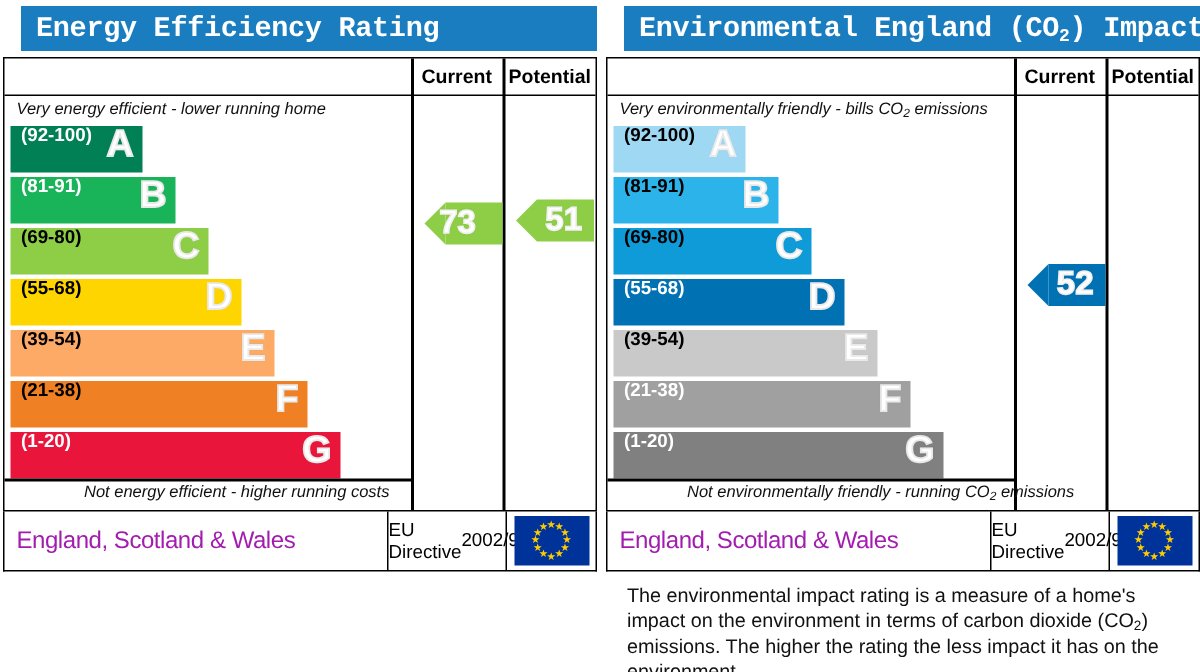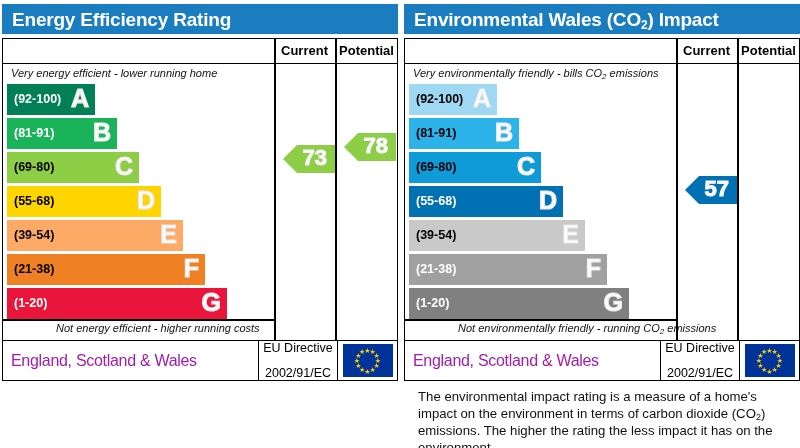--- a/index.html
+++ b/index.html
@@ -26,21 +26,22 @@
   .panel-right { left: 404px; }
 
   
   .title-bar {
     height: 30px;
     background: #1a7dc0;
     color: #ffffff;
     display: flex;
     align-items: center;
     padding: 0 0 0 10px;
-    margin: 4px 0 4px 0;
+    margin: 4px 0 4px 12px;
+    font-family: Liberation Mono, monospace;
   }
   .title-bar .title-text {
     font-size: 19px;
     font-weight: bold;
     letter-spacing: -0.2px;
     line-height: 1;
     white-space: nowrap;
   }
   .title-text sub {
     font-size: 12px;
@@ -112,21 +113,20 @@
     position: relative;
     height: 32px;
     margin-bottom: 2px;
   }
   .bar {
     position: absolute;
     left: 4px;
     top: 0;
     height: 31px;
     display: flex;
-    align-items: center;
     justify-content: space-between;
     padding: 0 6px 0 7px;
   }
   .bar .range {
     font-size: 12.5px;
     font-weight: bold;
     line-height: 1;
     white-space: nowrap;
   }
   .bar .letter {
@@ -191,22 +191,22 @@
     font-size: 16px;
     font-weight: normal;
     letter-spacing: -0.3px;
     color: #a21caf;
     white-space: nowrap;
   }
   .footer-directive {
     width: 79px;
     border-left: 1.5px solid #000;
     display: flex;
-    flex-direction: column;
-    justify-content: space-between;
+    flex-direction: row;
+    justify-content: flex-start;
     align-items: center;
     font-size: 12.5px;
     line-height: 1.15;
     color: #000;
   }
   .footer-flag {
     width: 60px;
     border-left: 1.5px solid #000;
     display: flex;
     align-items: center;
@@ -298,30 +298,30 @@
           <div class="bar" style="width:220px;background:#e9153b">
             <span class="range light">(1-20)</span>
             <span class="letter">G</span>
           </div>
         </div>
       </div>
 
       <div class="caption-sep"></div>
       <div class="caption bot">Not energy efficient - higher running costs</div>
 
-      <div class="arrow" style="left:280px;width:52px;top:106px;">
+      <div class="arrow" style="left:280px;width:52px;top:96px;justify-content:center;">
         <div class="arrow-body" style="background:#8dce46"></div>
         <div class="arrow-head" style="border-right:14px solid #8dce46"></div>
         <span class="val">73</span>
       </div>
 
       <div class="arrow" style="left:341px;width:52px;top:94px;">
         <div class="arrow-body" style="background:#8dce46"></div>
         <div class="arrow-head" style="border-right:14px solid #8dce46"></div>
-        <span class="val">78</span>
+        <span class="val">51</span>
       </div>
     </div>
 
     <div class="footer">
       <div class="footer-country">England, Scotland &amp; Wales</div>
       <div class="footer-directive">
         <span>EU Directive</span>
         <span>2002/91/EC</span>
       </div>
       <div class="footer-flag">
@@ -340,21 +340,21 @@
             <span class="star" style="left: 16.25px; top: 3.90673px;">★</span>
           </div>
       </div>
     </div>
 
   </div>
 
   <div class="panel panel-right">
 
     <div class="title-bar">
-      <span class="title-text"><span>Environmental Wales (CO</span><sub>2</sub><span>) Impact</span></span>
+      <span class="title-text"><span>Environmental England (CO</span><sub>2</sub><span>) Impact</span></span>
     </div>
 
     <div class="chart">
       <div class="head-row"></div>
       <div class="col-divider c1"></div>
       <div class="col-divider c2"></div>
 
       <div class="head-label cur">Current</div>
       <div class="head-label pot">Potential</div>
 
@@ -404,21 +404,21 @@
           </div>
         </div>
       </div>
 
       <div class="caption-sep"></div>
       <div class="caption bot"><span>Not environmentally friendly - running CO</span><sub>2</sub><span> emissions</span></div>
 
       <div class="arrow" style="left:280px;width:52px;top:137px;">
         <div class="arrow-body" style="background:#0071b3"></div>
         <div class="arrow-head" style="border-right:14px solid #0071b3"></div>
-        <span class="val">57</span>
+        <span class="val">52</span>
       </div>
 
     </div>
 
     <div class="footer">
       <div class="footer-country">England, Scotland &amp; Wales</div>
       <div class="footer-directive">
         <span>EU Directive</span>
         <span>2002/91/EC</span>
       </div>

